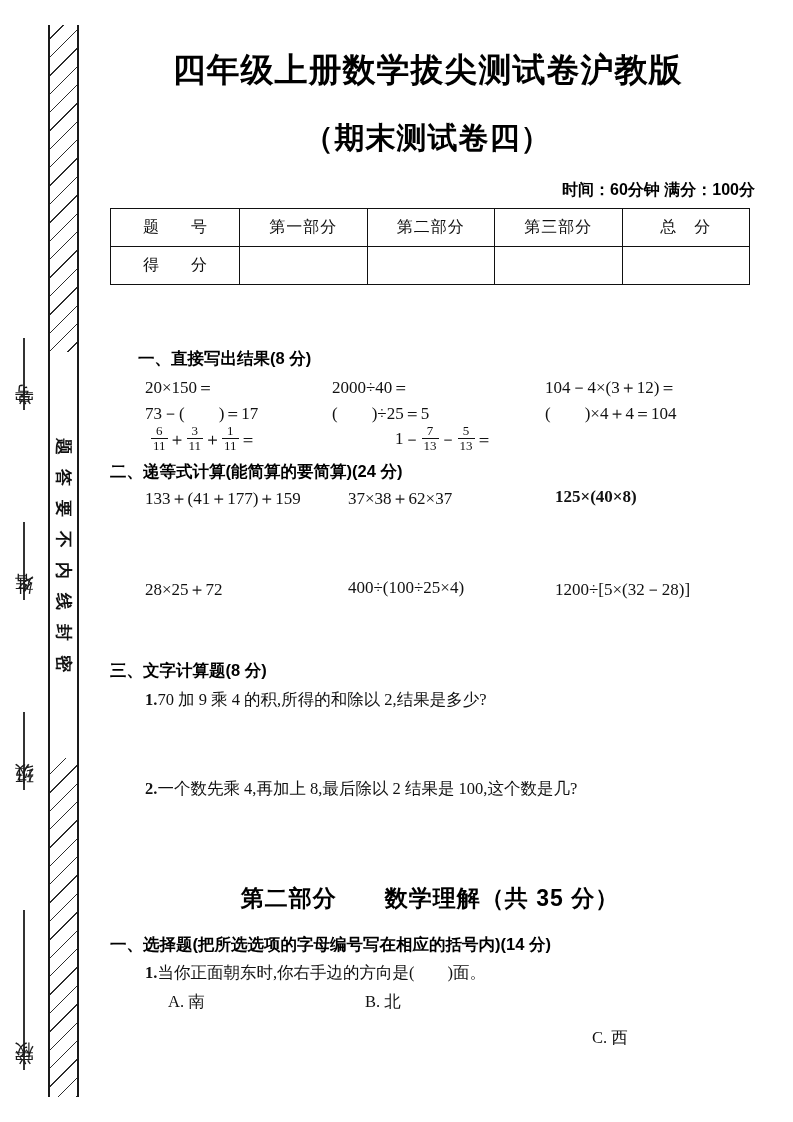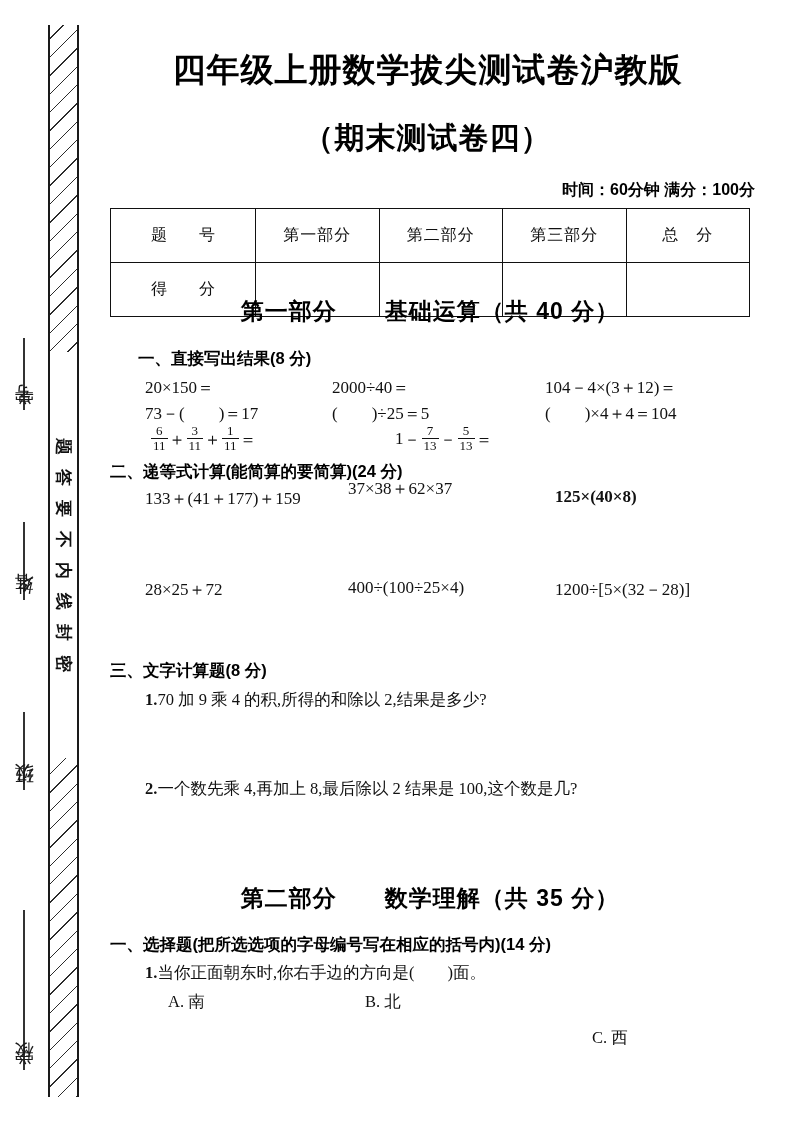--- a/index.html
+++ b/index.html
@@ -138,21 +138,21 @@
     table-layout: fixed;
   }
   #score-table td {
     border: 1.6px solid #111111;
     height: 29px;
     text-align: center;
     vertical-align: middle;
     font-size: 16px;
     letter-spacing: 1px;
     font-family: "Liberation Serif", "DejaVu Serif", serif;
-    padding: 12px;
+    padding: 4px;
   }
   #score-table td.rowhead {
     width: 120px;
     letter-spacing: 8px;
     text-indent: 8px;
   }
   #score-table td.blank { }
 
   
   .part-heading {
@@ -259,21 +259,20 @@
       <tr>
         <td class="rowhead">得　分</td>
         <td class="blank"></td>
         <td class="blank"></td>
         <td class="blank"></td>
         <td class="blank"></td>
       </tr>
     </tbody>
   </table>
 
-  <div class="part-heading" style="top:296px;">第一部分　　基础运算（共 40 分）</div>
 
   <div class="sec-heading" style="top:348px;margin-left:28px;">一、直接写出结果(8 分)</div>
 
   <div class="q-line" style="left:145px; top:376px;">20×150＝</div>
   <div class="q-line" style="left:332px; top:376px;">2000÷40＝</div>
   <div class="q-line" style="left:545px; top:376px;">104－4×(3＋12)＝</div>
 
   <div class="q-line" style="left:145px; top:402px;">73－(　　)＝17</div>
   <div class="q-line" style="left:332px; top:402px;">(　　)÷25＝5</div>
   <div class="q-line" style="left:545px; top:402px;">(　　)×4＋4＝104</div>
@@ -307,21 +306,21 @@
     <span class="frac">
       <span class="num">5</span>
       <span class="den">13</span>
     </span>
     <span>＝</span>
   </div>
 
   <div class="sec-heading" style="top:461px;">二、递等式计算(能简算的要简算)(24 分)</div>
 
   <div class="q-line" style="left:145px; top:487px;">133＋(41＋177)＋159</div>
-  <div class="q-line" style="left:348px; top:477px;">37×38＋62×37</div>
+  <div class="q-line" style="left:348px; top:487px;">37×38＋62×37</div>
   <div class="q-line" style="left:555px; top:487px;font-weight:bold;">125×(40×8)</div>
 
   <div class="q-line" style="left:145px; top:578px;">28×25＋72</div>
   <div class="q-line" style="left:348px; top:578px;">400÷(100÷25×4)</div>
   <div class="q-line" style="left:555px; top:578px;">1200÷[5×(32－28)]</div>
 
   <div class="sec-heading" style="top:660px;">三、文字计算题(8 分)</div>
 
   <div class="q-text" style="left:145px; top:689px;">
     <b>1.</b><span>70 加 9 乘 4 的积,所得的和除以 2,结果是多少?</span>

